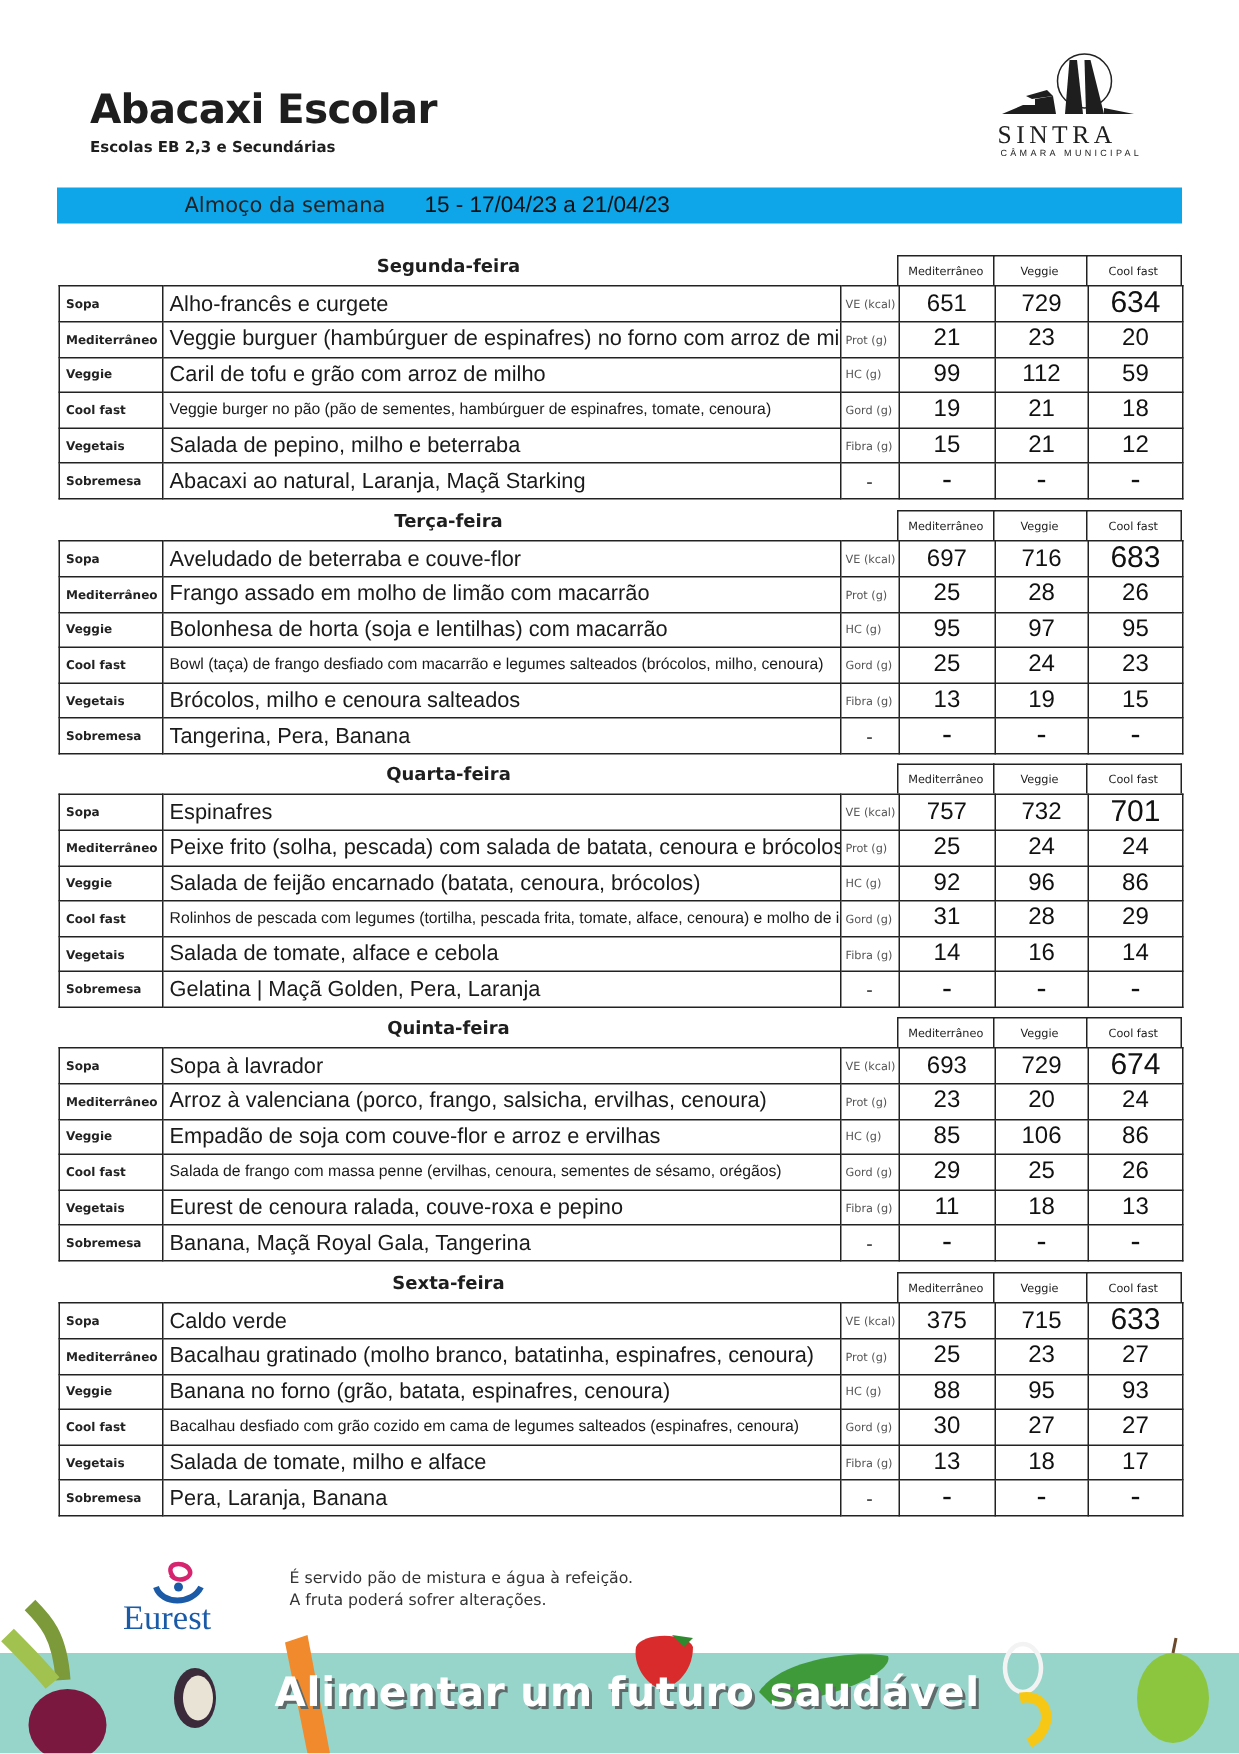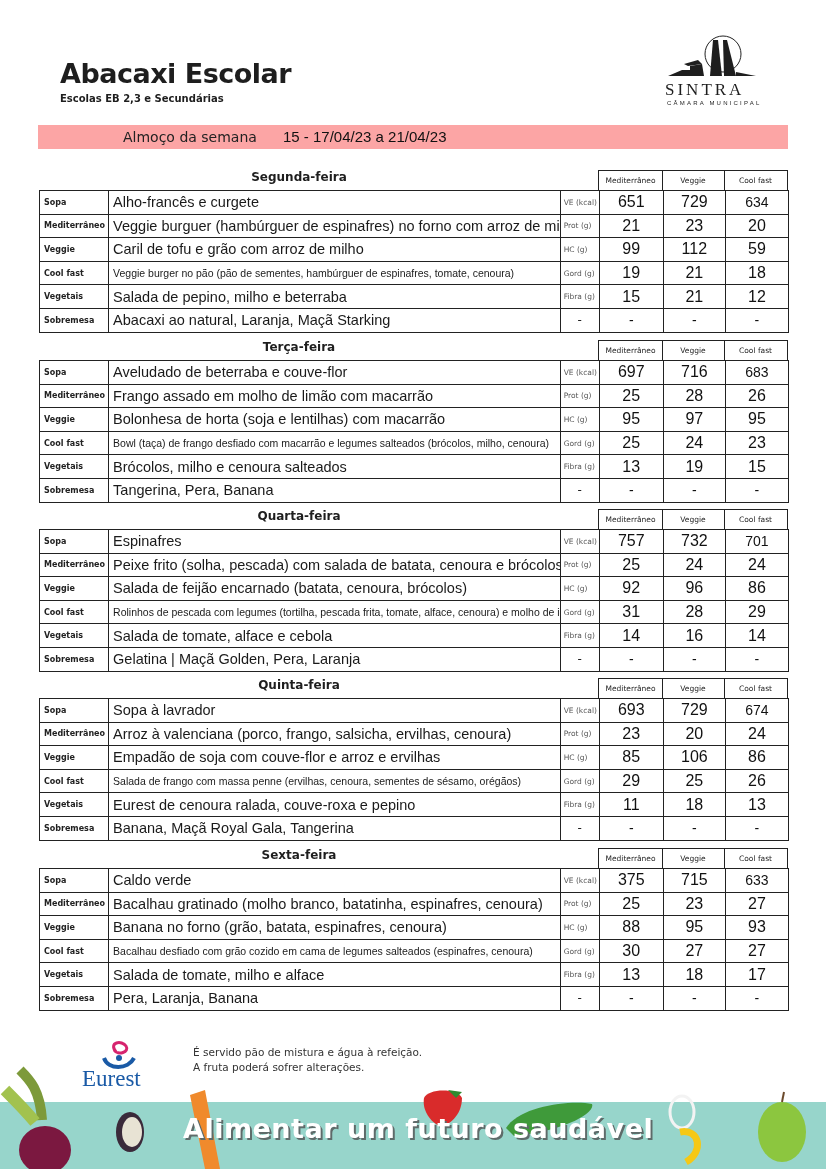--- a/index.html
+++ b/index.html
@@ -6,40 +6,40 @@
   html, body { width: 826px; height: 1169px; background: #ffffff; overflow: hidden; }
   body { position: relative; font-family: "Liberation Sans", sans-serif; color: #1a1a1a; }
 
   .title { position: absolute; left: 60px; top: 58px; font-family: "DejaVu Sans", sans-serif; font-weight: bold; font-size: 27px; letter-spacing: -0.5px; color: #1e1e1e; }
   .subtitle { position: absolute; left: 60px; top: 93px; font-family: "DejaVu Sans", sans-serif; font-weight: bold; font-size: 10px; color: #1e1e1e; }
 
   .logo { position: absolute; left: 660px; top: 28px; width: 110px; height: 90px; }
   .logo-text { position: absolute; left: 665px; top: 80px; font-family: "Liberation Serif", serif; font-size: 17px; letter-spacing: 3px; color: #1e1e1e; }
   .logo-sub { position: absolute; left: 667px; top: 100px; font-family: "Liberation Sans", sans-serif; font-size: 6px; letter-spacing: 2.2px; color: #1e1e1e; }
 
-  .week-bar { position: absolute; left: 38px; top: 125px; width: 750px; height: 24px; background: #fca5a5; }
+  .week-bar { position: absolute; left: 38px; top: 125px; width: 750px; height: 24px; background: #0ea5e9; }
   .week-label { position: absolute; left: 85px; top: 4px; font-family: "DejaVu Sans", sans-serif; font-size: 14px; color: #222; }
   .week-dates { position: absolute; left: 245px; top: 3px; font-family: "Liberation Sans", sans-serif; font-size: 15px; color: #111; }
 
   .day { position: absolute; left: 39px; width: 750px; }
   .day-title { position: absolute; left: 0; width: 520px; top: 0; text-align: center; font-family: "DejaVu Sans", sans-serif; font-weight: bold; font-size: 12px; color: #1e1e1e; }
   .col-head { position: absolute; top: 0; height: 20px; border: 1px solid #222; border-bottom: none; font-family: "DejaVu Sans", sans-serif; font-size: 7.5px; display: flex; align-items: center; justify-content: center; color: #222; }
   .col-head.h1 { left: 559px; width: 65px; }
   .col-head.h2 { left: 623px; width: 63px; border-left: none; }
   .col-head.h3 { left: 685px; width: 64px; border-left: none; }
 
   .grid { position: absolute; left: 0; top: 20px; width: 750px; border-collapse: collapse; table-layout: fixed; }
   .grid td { border: 1px solid #222; height: 23.6px; padding: 0; vertical-align: middle; }
   .c-cat { width: 69px; font-family: "DejaVu Sans", sans-serif; font-weight: bold; font-size: 8px; padding-left: 4px !important; color: #222; }
   .c-dish { width: 451px; font-size: 14.5px; padding-left: 4px !important; white-space: nowrap; overflow: hidden; }
   .c-dish.small { font-size: 10.5px; }
   .c-nut { width: 39px; font-family: "DejaVu Sans", sans-serif; font-size: 7.5px; color: #555; padding-left: 3px !important; }
   .c-nut.dash { text-align: center; color: #222; font-size: 12px; padding-left: 0 !important; }
   .c-val { text-align: center; font-size: 16px; color: #111; }
-  .c-val.small { font-size: 14px; }
+  .c-val.small { font-size: 20px; }
 
   .footer-text { position: absolute; font-family: "DejaVu Sans", sans-serif; font-size: 10.5px; color: #333; line-height: 15px; }
   .eurest { position: absolute; left: 78px; top: 1038px; width: 90px; height: 60px; }
   .eurest-word { position: absolute; left: 82px; top: 1066px; font-family: "Liberation Serif", serif; font-size: 23px; color: #1a5aa6; }
 
   .banner { position: absolute; left: 0; top: 1102px; width: 826px; height: 67px; background: #97d5cb; }
   .banner-text { position: absolute; left: 183px; top: 1113px; font-family: "DejaVu Sans", sans-serif; font-weight: bold; font-size: 27px; color: #ffffff; text-shadow: 2px 2px 0 #5e6b6a; letter-spacing: 0.5px; }
   .deco { position: absolute; }
 </style>
 </head>

